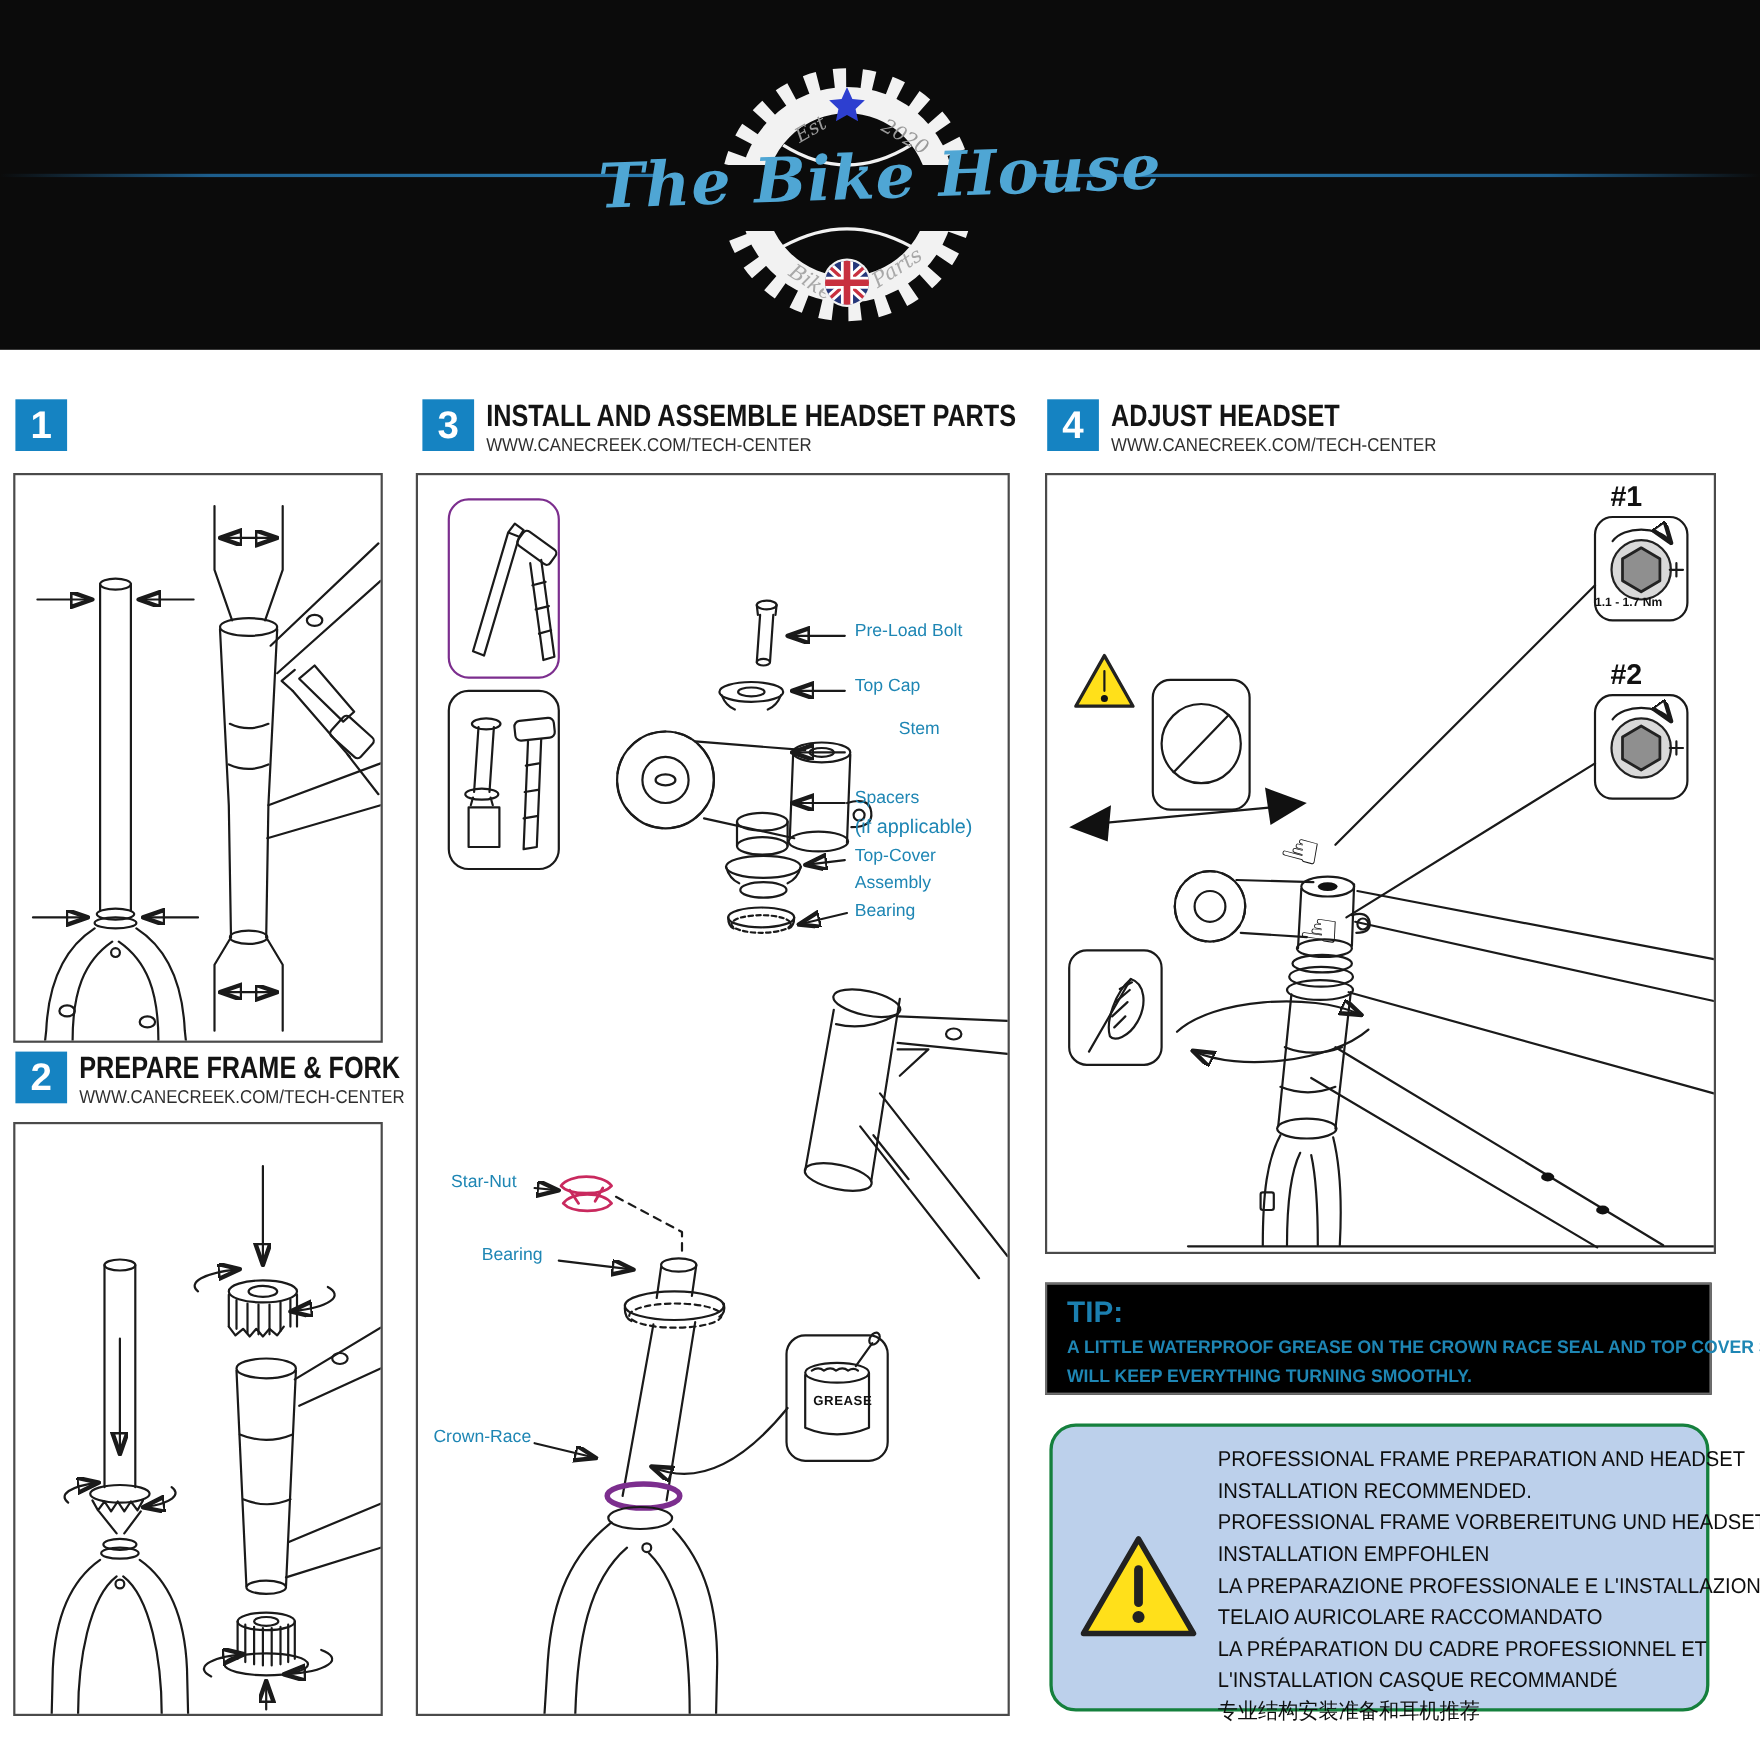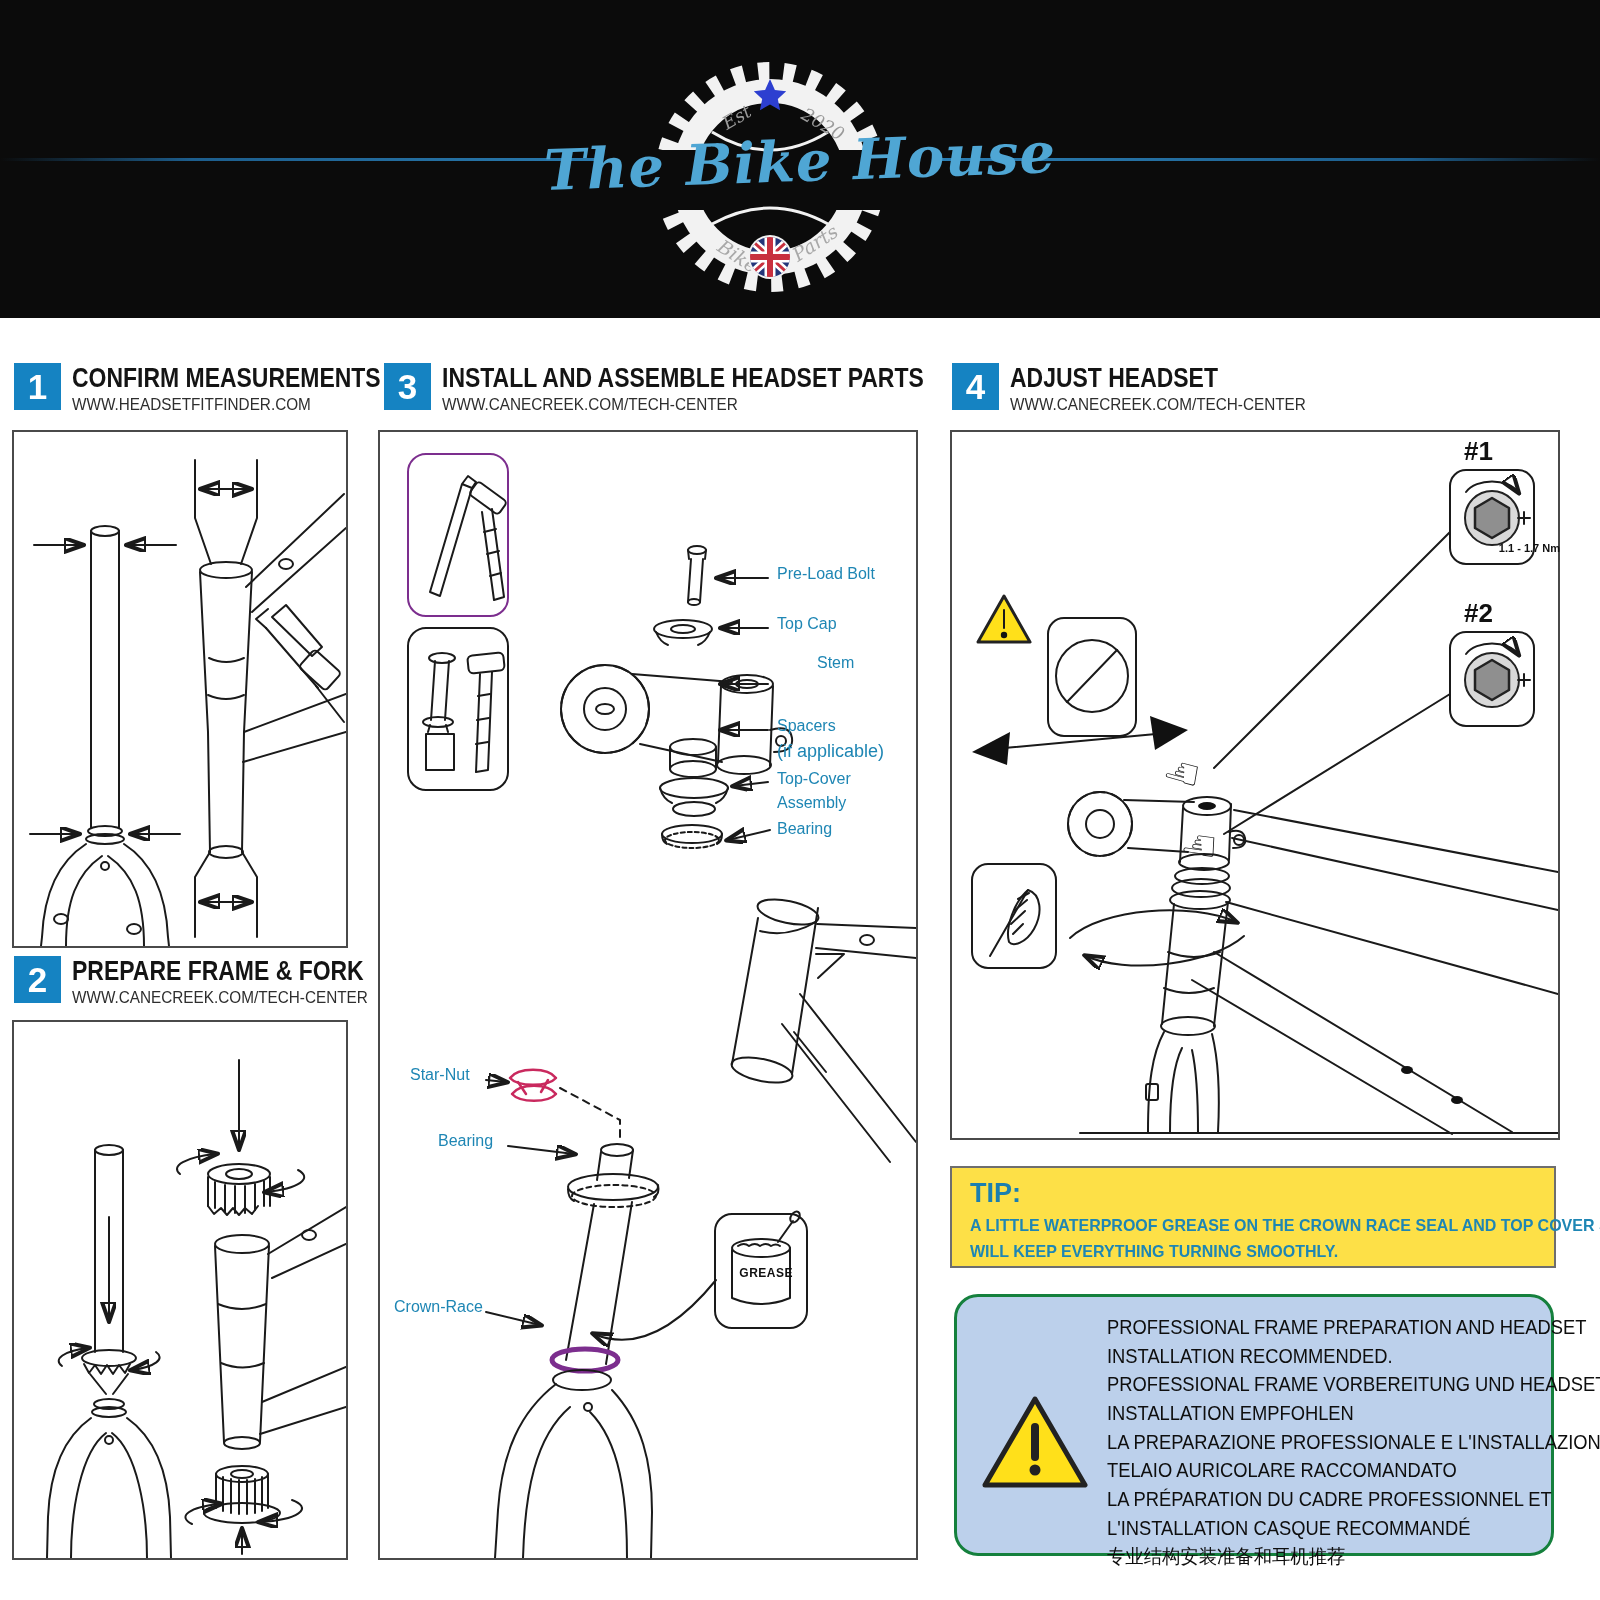--- a/index.html
+++ b/index.html
@@ -30,21 +30,21 @@
   .art .gray2{fill:#8f8f8f;stroke:#222;stroke-width:2.5;}
   .art .purple{stroke:#7c2e8e;}
   .art .pink{stroke:#c9295e;stroke-width:2.5;}
   .art .thick{stroke-width:5;}
   .art .dash{stroke-dasharray:7 6;}
   .art text{stroke:none;fill:#111;}
   .lbl{position:absolute;color:#1e86b4;font-size:16px;white-space:nowrap;}
   .lbl.small{font-size:18px;text-align:right;}
   .tag{position:absolute;color:#111;font-weight:bold;white-space:nowrap;}
   
-  .tip-box{position:absolute;border:2px solid #6e6e6e;background:#fde047;padding:10px 18px;box-sizing:border-box;}
+  .tip-box{position:absolute;border:2px solid #6e6e6e;background:#000000;padding:10px 18px;box-sizing:border-box;}
   .tip-title{font-size:27px;font-weight:bold;color:#1b7fb0;}
   .tip-line{font-size:16.5px;font-weight:bold;color:#1e86b4;margin-top:7px;transform:scaleX(.97);transform-origin:left;white-space:nowrap;}
   
   .advisory{position:absolute;background:#bcd0eb;border:3px solid #15803d;border-radius:24px;box-sizing:border-box;}
   .advisory-text{position:absolute;left:150px;top:16px;right:14px;}
   .advisory-line{font-size:19.5px;color:#0e0e0e;line-height:1.47;transform:scaleX(.94);transform-origin:left;white-space:nowrap;}
   .advisory-tri{position:absolute;left:22px;top:96px;}
 </style>
 </head>
 <body>
@@ -82,24 +82,20 @@
           <path d="M770,235 V279 M748,257 H792" stroke="#ffffff" stroke-width="11"></path>
           <path d="M770,235 V279 M748,257 H792" stroke="#c8303f" stroke-width="6"></path>
         </g>
       </g>
     </svg>
     <div class="brand-script">The Bike House</div>
   </div>
 
   <div class="sec-head" style="left:14px;top:363px;">
     <div class="sec-num">1</div>
-    <div>
-      <div class="sec-title">CONFIRM MEASUREMENTS</div>
-      <div class="sec-url">WWW.HEADSETFITFINDER.COM</div>
-    </div>
   </div>
 
   <div class="sec-head" style="left:14px;top:956px;">
     <div class="sec-num">2</div>
     <div>
       <div class="sec-title">PREPARE FRAME &amp; FORK</div>
       <div class="sec-url">WWW.CANECREEK.COM/TECH-CENTER</div>
     </div>
   </div>
 
@@ -434,21 +430,21 @@
         <path d="M282,378 L606,440 M280,406 L606,478"></path>
         <path d="M274,470 L606,562"></path>
         <path d="M262,520 L560,700 M240,548 L500,702"></path>
         <ellipse cx="455" cy="638" rx="6" ry="4" class="fdark"></ellipse>
         <ellipse cx="505" cy="668" rx="6" ry="4" class="fdark"></ellipse>
         <line x1="128" y1="701" x2="606" y2="701"></line>
       </g>
     </svg>
 
     <div class="tag" style="left:512px;top:4px;font-size:26px;">#1</div>
-    <div class="tag" style="left:498px;top:110px;width:84px;text-align:right;font-size:11px;padding-left:26px;">1.1 - 1.7 Nm</div>
+    <div class="tag" style="left:498px;top:110px;width:84px;text-align:left;font-size:11px;">1.1 - 1.7 Nm</div>
     <div class="tag" style="left:512px;top:166px;font-size:26px;">#2</div>
   </div>
 
   <div class="tip-box" style="left:950px;top:1166px;width:606px;height:102px;">
     <div class="tip-title">TIP:</div>
     <div class="tip-line">A LITTLE WATERPROOF GREASE ON THE CROWN RACE SEAL AND TOP COVER SEAL</div>
     <div class="tip-line">WILL KEEP EVERYTHING TURNING SMOOTHLY.</div>
   </div>
 
   <div class="advisory" style="left:954px;top:1294px;width:600px;height:262px;">

